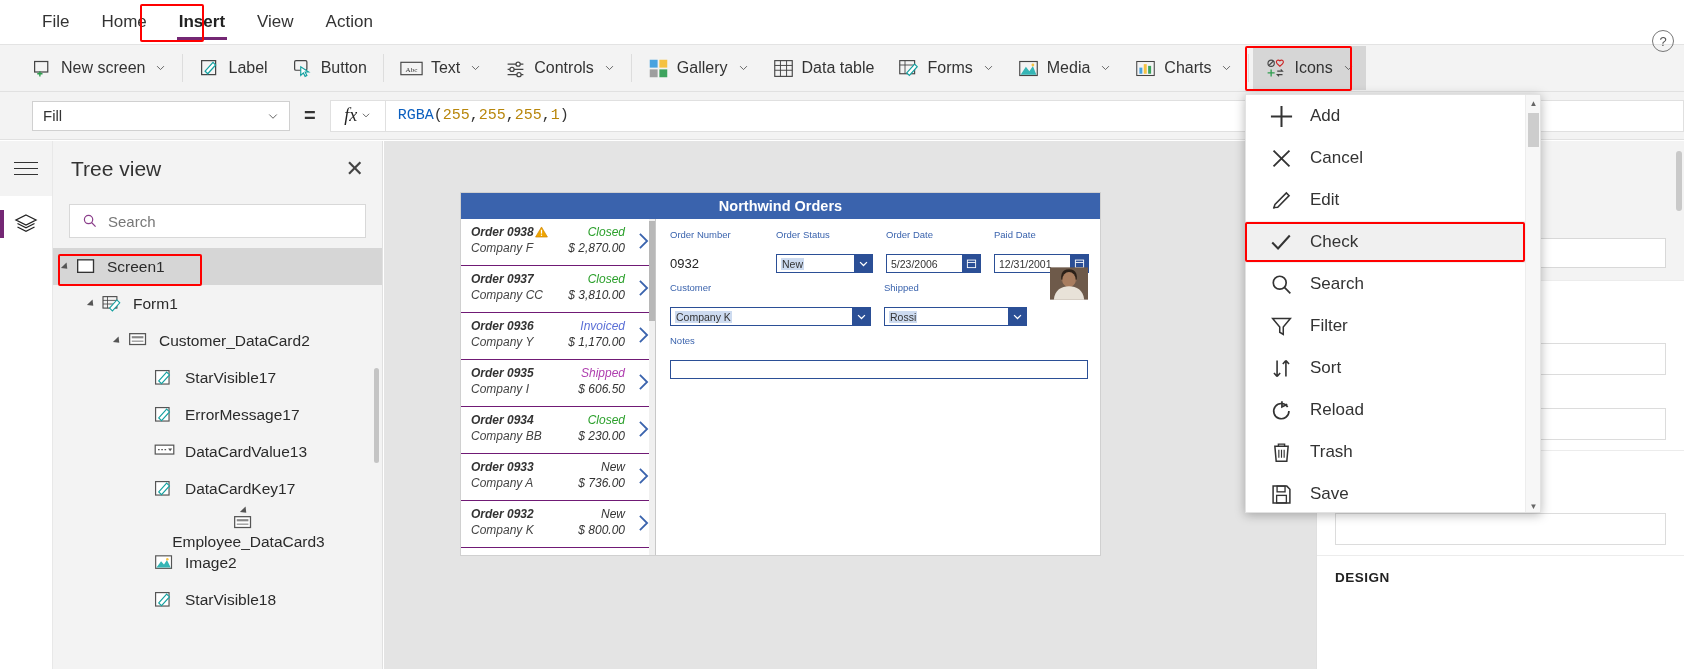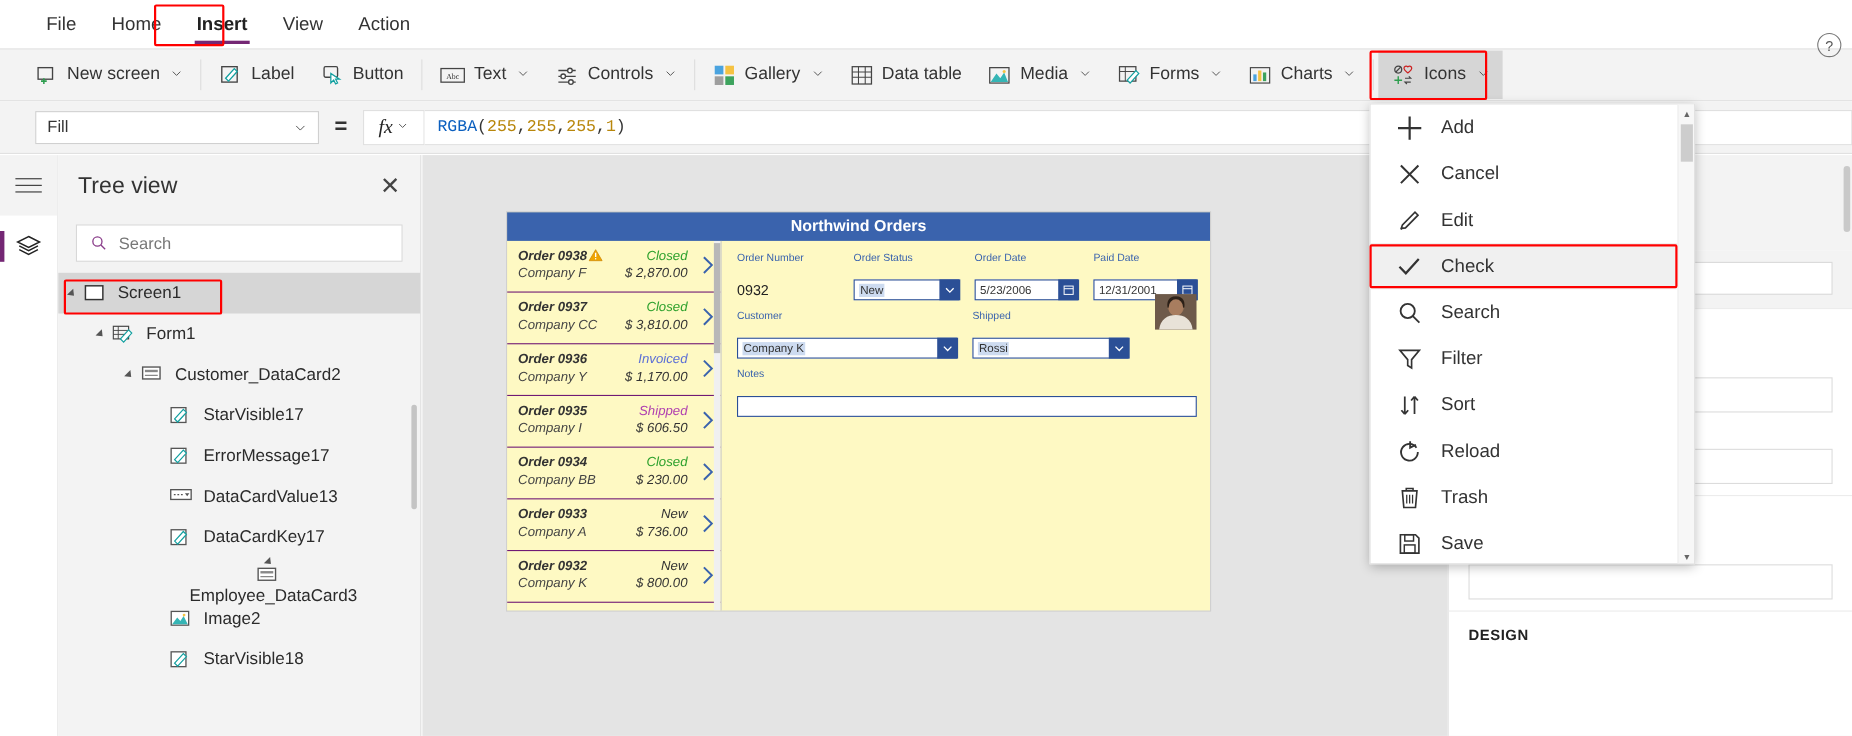--- a/index.html
+++ b/index.html
@@ -135,21 +135,21 @@
     background: #c4c4c4; border-radius: 3px;
   }
 
   
   .canvas-area {
     position: absolute; left: 384px; top: 141px; right: 0; bottom: 0;
     background: #e4e4e4;
   }
   .app-canvas {
     position: absolute; left: 77px; top: 52px; width: 639px; height: 362px;
-    background: #fef9c3; box-shadow: 0 0 0 1px #d0d0d0;
+    background: #ffffff; box-shadow: 0 0 0 1px #d0d0d0;
   }
   .nw-header {
     height: 26px; background: #3a63ad; color: #fff; font-size: 14.5px;
     font-weight: bold; display: flex; align-items: center; justify-content: center;
   }
   .nw-body { display: flex; height: 336px; }
   .nw-gallery {
     width: 206px; border-right: 1px solid #c8c8c8; position: relative;
     overflow: hidden;
   }
@@ -338,36 +338,36 @@
       </div>
       <div class="rb">
         <svg viewBox="0 0 24 24" style="width:21px;height:21px;">
           <rect x="2" y="3" width="20" height="18" fill="none" stroke="#444" stroke-width="1.3"></rect>
           <path d="M2 8.5 H22 M2 14 H22 M8.5 3 V21 M15.5 3 V21" stroke="#444" stroke-width="1.1"></path>
         </svg>
         <span>Data table</span>
       </div>
       <div class="rb">
         <svg viewBox="0 0 24 24" style="width:21px;height:21px;">
+          <rect x="2" y="3" width="17" height="15" fill="none" stroke="#444" stroke-width="1.3"></rect>
+          <path d="M2 8 H19 M8 3 V18" stroke="#444" stroke-width="1"></path>
+          <path d="M10 17 L19 7 L22 10 L13 20 Z" fill="#fff" stroke="#13a0a0" stroke-width="1.3"></path>
+        </svg>
+        <span>Forms</span>
+        <span class="chev"><svg viewBox="0 0 16 16" style="width:11px;height:11px;">
+            <path d="M3 6 L8 11 L13 6" fill="none" stroke="#555" stroke-width="1.3"></path>
+          </svg></span>
+      </div>
+      <div class="rb">
+        <svg viewBox="0 0 24 24" style="width:21px;height:21px;">
           <rect x="2" y="4" width="20" height="16" fill="none" stroke="#444" stroke-width="1.3"></rect>
           <path d="M3 19 L9 10 L13 15 L17 9 L21 19 Z" fill="#35b5b5"></path>
           <circle cx="17" cy="8" r="1.6" fill="#f5c242"></circle>
         </svg>
         <span>Media</span>
-        <span class="chev"><svg viewBox="0 0 16 16" style="width:11px;height:11px;">
-            <path d="M3 6 L8 11 L13 6" fill="none" stroke="#555" stroke-width="1.3"></path>
-          </svg></span>
-      </div>
-      <div class="rb">
-        <svg viewBox="0 0 24 24" style="width:21px;height:21px;">
-          <rect x="2" y="3" width="17" height="15" fill="none" stroke="#444" stroke-width="1.3"></rect>
-          <path d="M2 8 H19 M8 3 V18" stroke="#444" stroke-width="1"></path>
-          <path d="M10 17 L19 7 L22 10 L13 20 Z" fill="#fff" stroke="#13a0a0" stroke-width="1.3"></path>
-        </svg>
-        <span>Forms</span>
         <span class="chev"><svg viewBox="0 0 16 16" style="width:11px;height:11px;">
             <path d="M3 6 L8 11 L13 6" fill="none" stroke="#555" stroke-width="1.3"></path>
           </svg></span>
       </div>
       <div class="rb">
         <svg viewBox="0 0 24 24" style="width:21px;height:21px;">
           <rect x="2" y="4" width="20" height="16" fill="none" stroke="#444" stroke-width="1.2"></rect>
           <rect x="5" y="11" width="3.4" height="7" fill="#4aa3df"></rect>
           <rect x="10" y="7" width="3.4" height="11" fill="#f5c242"></rect>
           <rect x="15" y="9" width="3.4" height="9" fill="#3da35d"></rect>

